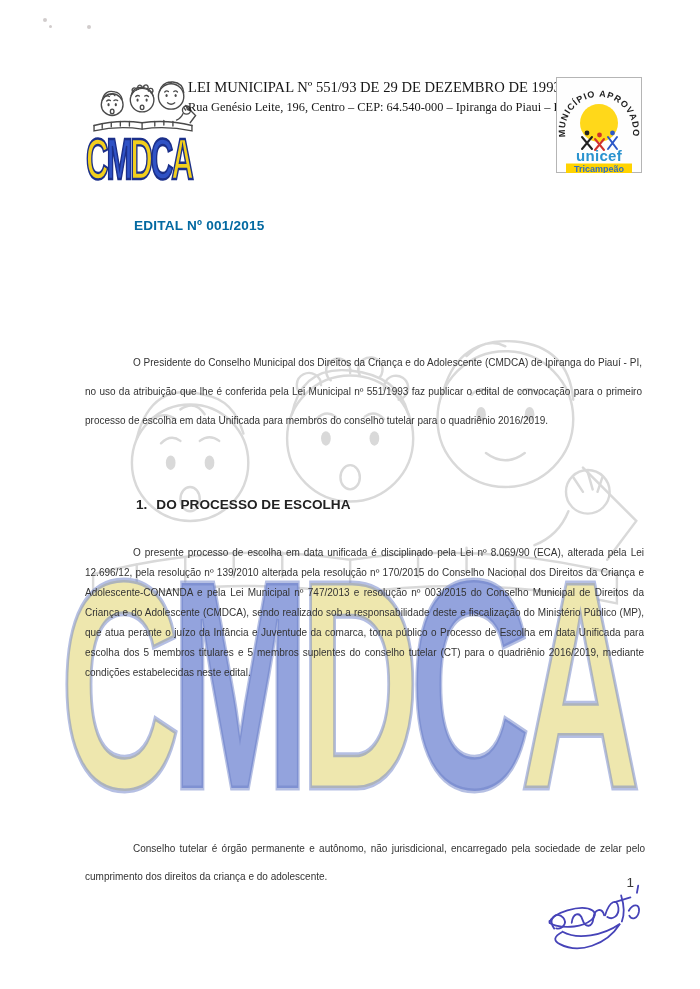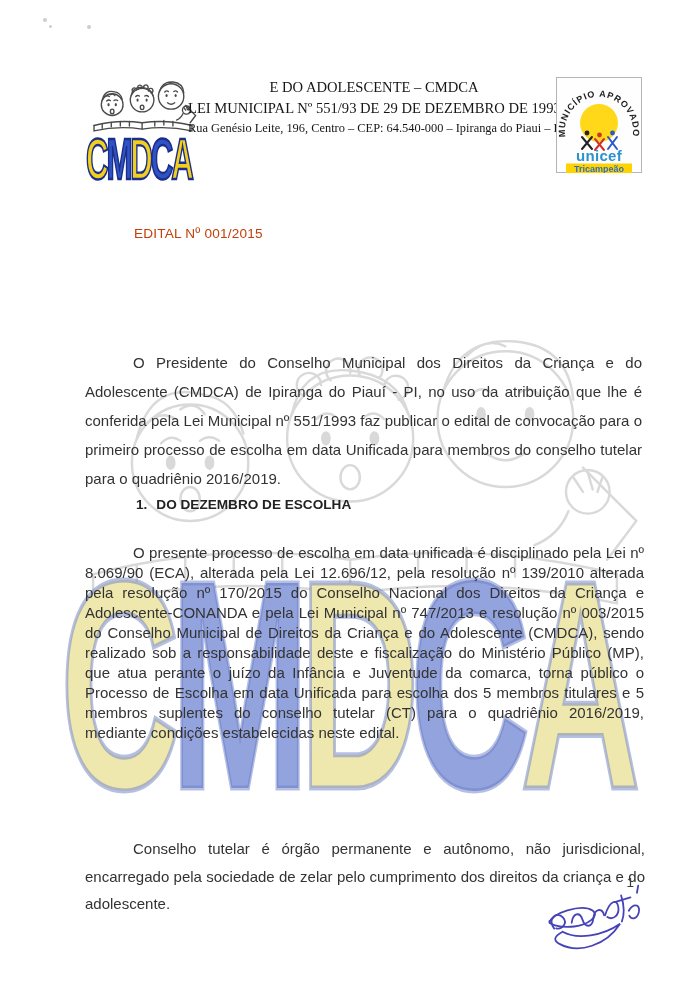--- a/index.html
+++ b/index.html
@@ -32,24 +32,24 @@
   .wm-word{
     position:absolute;left:60px;top:536px;z-index:0;
     font-weight:800;font-size:298px;line-height:1;letter-spacing:-18px;
     transform:scaleX(.56);transform-origin:left center;white-space:nowrap;
   }
   .wm-word span{-webkit-text-stroke:5px rgba(108,128,200,.5);}
   .wm-word span:nth-child(odd){color:#eee7ae;}
   .wm-word span:nth-child(even){color:#93a3dd;}
   
   .abs{position:absolute;z-index:2;}
-  .edital-no{left:134px;top:218px;font-size:13.6px;font-weight:400;color:#c2410c;letter-spacing:.2px;margin-top:8px;}
+  .edital-no{left:134px;top:218px;font-size:13.6px;font-weight:700;color:#0369a1;letter-spacing:.2px;}
   .ementa{left:320px;top:259px;width:323px;font-size:13.4px;font-weight:700;
           line-height:21.6px;text-align:justify;color:#272727;}
-  .para{width:557px;left:85px;font-size:15px;line-height:29px;
+  .para{width:557px;left:85px;font-size:10px;line-height:29px;
         text-align:justify;text-indent:48px;color:#333;}
   .p1{top:348px;}
   .p2{top:543px;width:559px;line-height:20px;}
   .p3{top:835px;width:560px;line-height:27.5px;}
   .sec-h{left:136px;font-size:13.6px;font-weight:700;color:#222;}
   .h1{top:497px;}
   .h2{top:806px;}
   .sec-h .num{margin-right:9px;}
   .pgnum{left:600px;top:875px;width:34px;text-align:right;font-size:13.5px;color:#3a3a3a;}
   .sig{position:absolute;left:538px;top:884px;width:122px;height:80px;z-index:2;}
@@ -129,21 +129,20 @@
       <path d="M118,112 L118,126"></path>
       <path d="M30,114 l0,10 M50,111 l0,10 M70,109 l0,10 M90,109 l0,10 M146,109 l0,10 M166,107 l0,10 M186,109 l0,10"></path>
     </g>
   </svg>
 
   <div class="logo-word">
     <span>C</span><span>M</span><span>D</span><span>C</span><span>A</span>
   </div>
 
   <div class="hdr-text">
-    <div class="l">E DO ADOLESCENTE – CMDCA</div>
     <div class="l">LEI MUNICIPAL Nº 551/93 DE 29 DE DEZEMBRO DE 1993</div>
     <div class="addr">Rua Genésio Leite, 196, Centro – CEP: 64.540-000 – Ipiranga do Piaui – PI</div>
   </div>
 
   <svg class="seal" viewBox="0 0 86 96">
     <rect x="0.5" y="0.5" width="85" height="95" fill="#fefefe" stroke="#b5b5b5"></rect>
     <defs>
       <path id="arcpath" d="M 10 62 A 34 34 0 1 1 76 62" fill="none"></path>
     </defs>
     <circle cx="43" cy="46" r="19" fill="#ffd81a"></circle>
@@ -162,21 +161,21 @@
     <rect x="10" y="86.5" width="66" height="9.5" fill="#ffd300"></rect>
     <text x="43" y="94.5" text-anchor="middle" font-family="Liberation Sans, sans-serif" font-size="9" font-weight="bold" fill="#2f6fc1">Tricampeão</text>
   </svg>
 
   <div class="abs edital-no">EDITAL Nº 001/2015</div>
 
 
   <div class="abs para p1">O Presidente do Conselho Municipal dos Direitos da Criança e do Adolescente (CMDCA) de Ipiranga do Piauí - PI, no uso da atribuição que lhe é conferida pela Lei Municipal nº 551/1993 faz publicar o edital de convocação para o primeiro processo de escolha em data Unificada para membros do conselho tutelar para o quadriênio 2016/2019.</div>
 
   <div class="abs sec-h h1">
-    <span class="num">1.</span><span>DO DEZEMBRO DE ESCOLHA</span>
+    <span class="num">1.</span><span>DO PROCESSO DE ESCOLHA</span>
   </div>
 
   <div class="abs para p2">O presente processo de escolha em data unificada é disciplinado pela Lei nº 8.069/90 (ECA), alterada pela Lei 12.696/12, pela resolução nº 139/2010 alterada pela resolução nº 170/2015 do Conselho Nacional dos Direitos da Criança e Adolescente-CONANDA e pela Lei Municipal nº 747/2013 e resolução nº 003/2015 do Conselho Municipal de Direitos da Criança e do Adolescente (CMDCA), sendo realizado sob a responsabilidade deste e fiscalização do Ministério Público (MP), que atua perante o juízo da Infância e Juventude da comarca, torna público o Processo de Escolha em data Unificada para escolha dos 5 membros titulares e 5 membros suplentes do conselho tutelar (CT) para o quadriênio 2016/2019, mediante condições estabelecidas neste edital.</div>
 
 
   <div class="abs para p3">Conselho tutelar é órgão permanente e autônomo, não jurisdicional, encarregado pela sociedade de zelar pelo cumprimento dos direitos da criança e do adolescente.</div>
 
   <div class="abs pgnum">1</div>
 
   <svg class="sig" viewBox="0 0 122 80">

